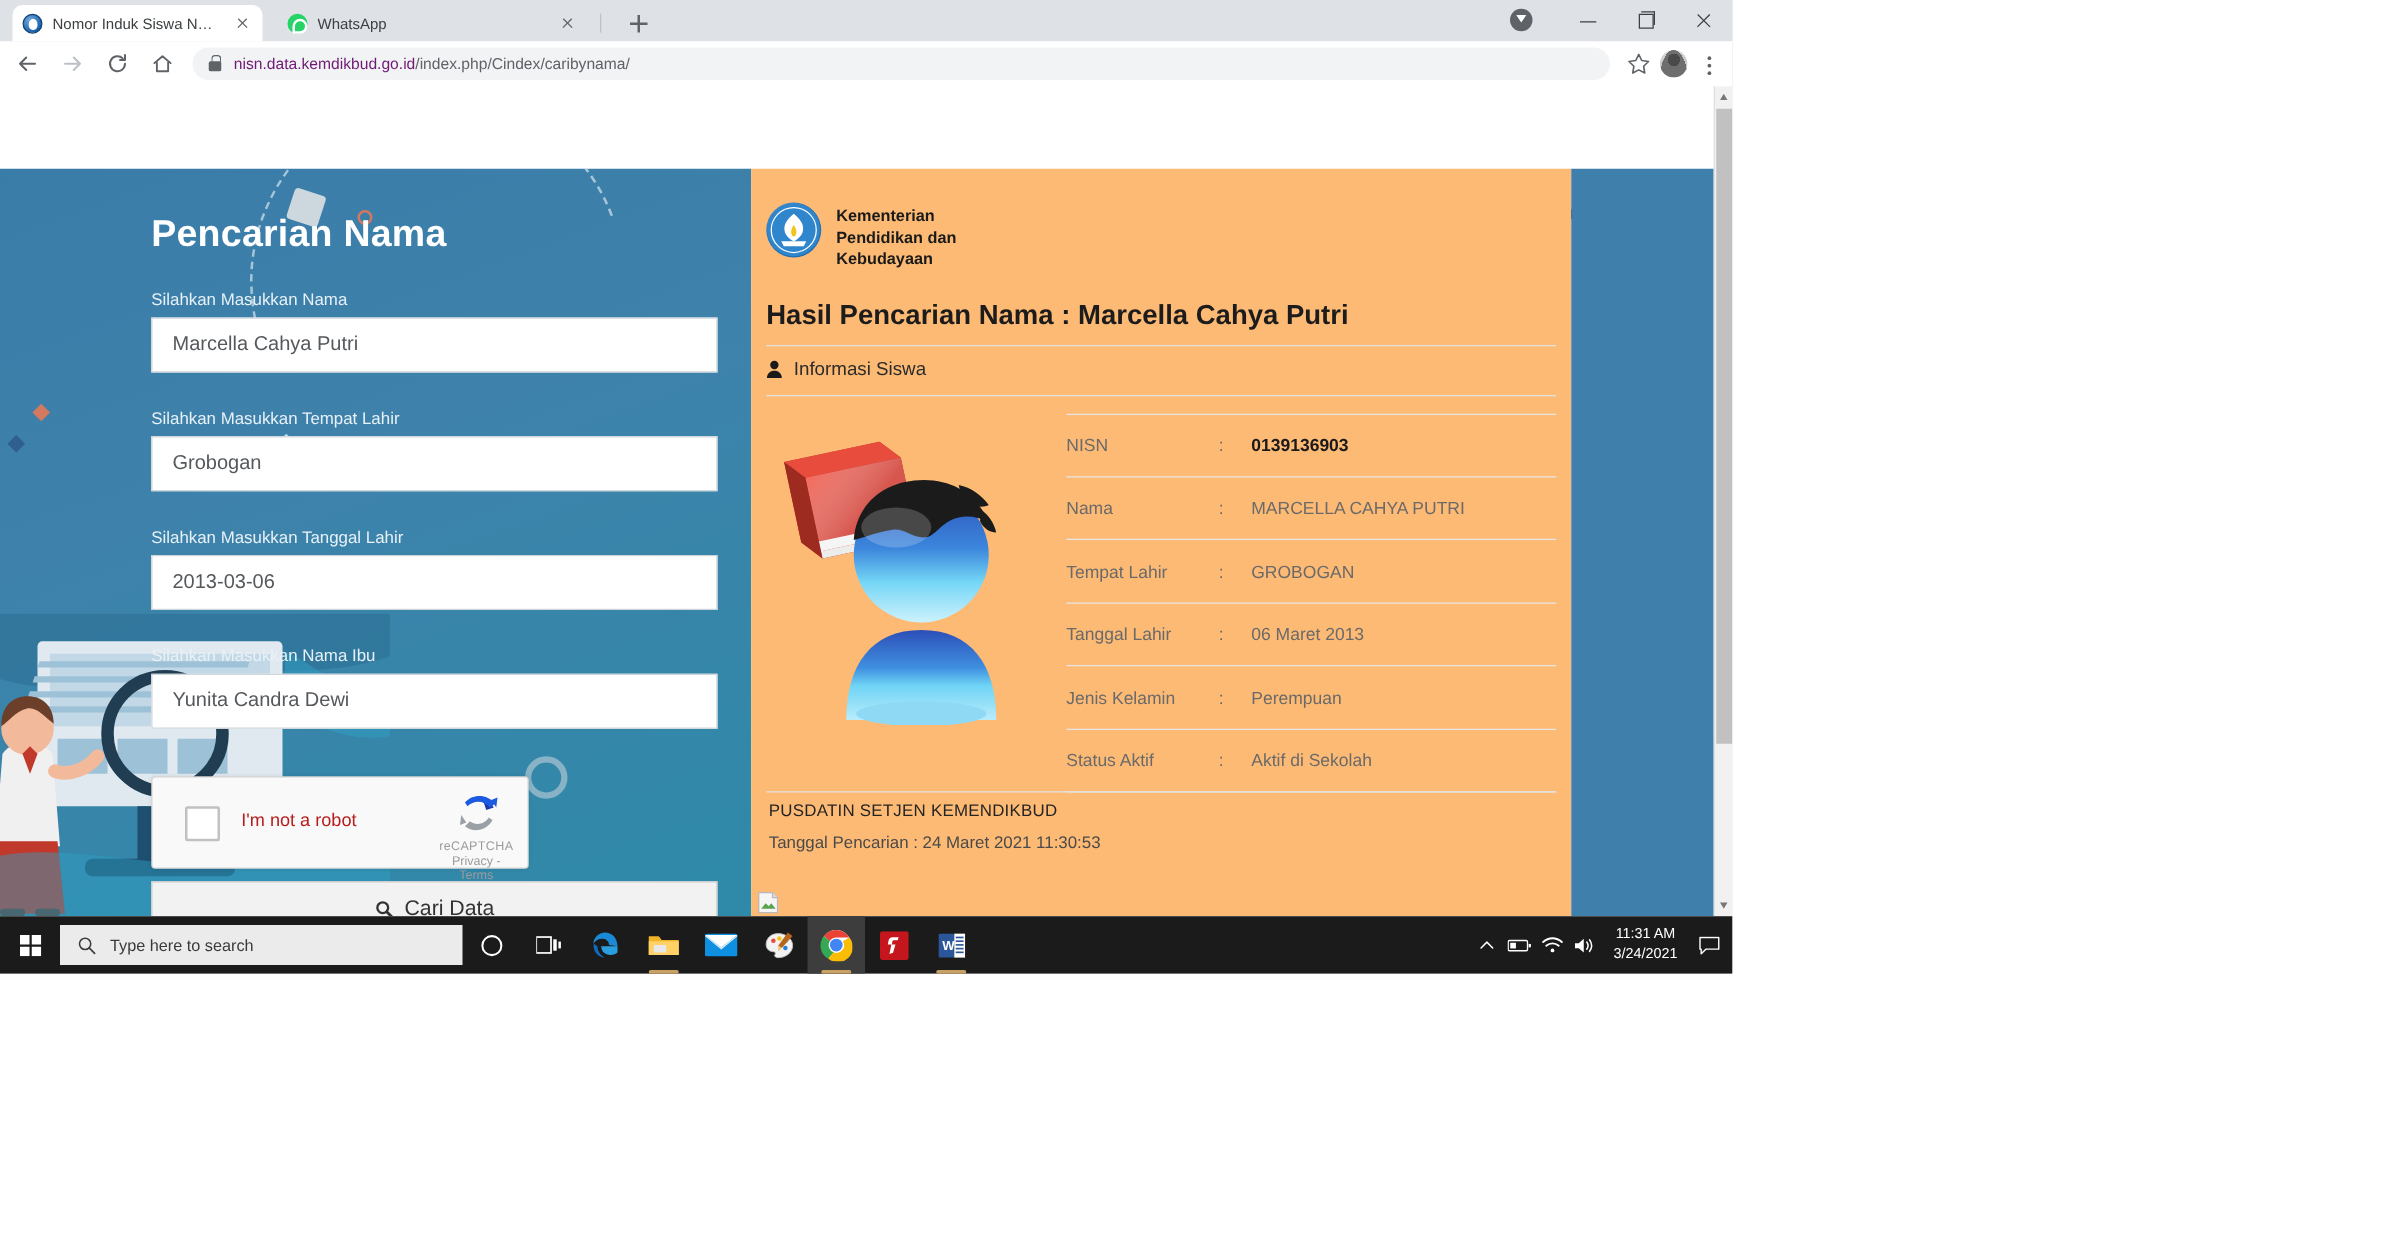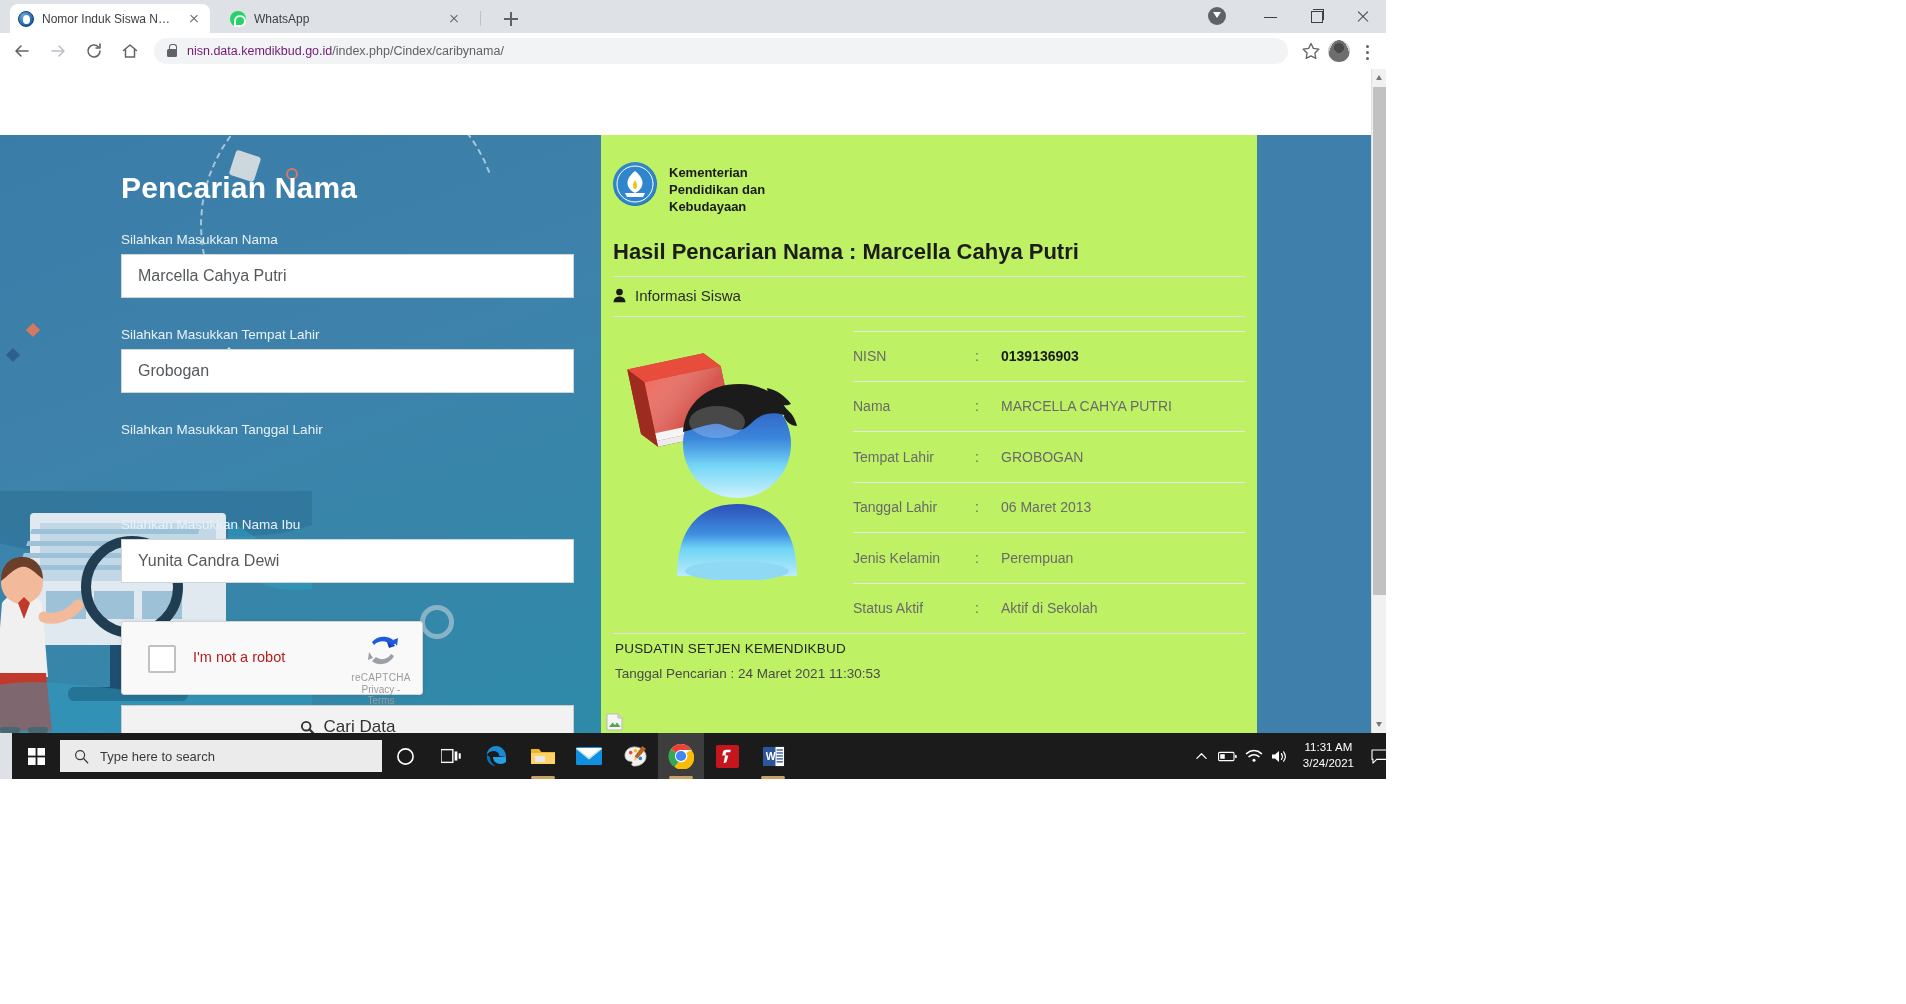--- a/index.html
+++ b/index.html
@@ -155,21 +155,21 @@
   #hero-left {
     position:absolute; left:0; top:0; width:601px; height:598px;
     background:linear-gradient(160deg,#3a7ca8 0%,#3e82ab 40%,#2e8aa8 100%);
     overflow:hidden;
   }
   #hero-right-band {
     position:absolute; left:1257px; top:0; width:114px; height:598px;
     background:#3e80ab;
   }
   #hero-center {
-    position:absolute; left:601px; top:0; width:656px; height:598px; background:#bef264;
+    position:absolute; left:601px; top:0; width:656px; height:598px; background:#fdba74;
   }
 
   
   .deco { position:absolute; pointer-events:none; }
   .diamond { width:10px; height:10px; transform:rotate(45deg); }
   #arc {
     position:absolute; left:200px; top:-60px; width:300px; height:300px;
     border:2px dashed rgba(255,255,255,.55); border-radius:50%;
     border-right-color:transparent; border-bottom-color:transparent;
     transform:rotate(25deg);
@@ -257,21 +257,21 @@
   #sb-down { bottom:0; }
   #sb-down::after { bottom:6px; border-top:5px solid #777; }
   #sb-thumb {
     position:absolute; left:1px; top:18px; width:13px; height:508px;
     background:#c1c1c1; cursor:pointer;
   }
 
   
   #taskbar {
     position:absolute; left:0; top:733px; width:1386px; height:46px;
-    background:#1b1b1b; display:flex; align-items:center;margin-left:12px;
+    background:#1b1b1b; display:flex; align-items:center;
   }
   #start-btn { width:48px; height:46px; display:flex; align-items:center; justify-content:center; cursor:pointer; }
   #search-box {
     width:322px; height:32px; background:#ebebeb; display:flex; align-items:center;
     padding-left:14px; gap:11px; cursor:text;
   }
   #search-placeholder { font-size:13px; color:#3a3a3a; }
   .tb-icon { width:46px; height:46px; display:flex; align-items:center; justify-content:center; position:relative; cursor:pointer; }
   .tb-icon.running::after {
     content:""; position:absolute; bottom:0; left:11px; width:24px; height:3px; background:#c8a165; border-radius:2px;
@@ -439,20 +439,21 @@
         <div class="field-group" style="top:97px;">
           <span class="field-label">Silahkan Masukkan Nama</span>
           <div class="field-input">Marcella Cahya Putri</div>
         </div>
         <div class="field-group" style="top:192px;">
           <span class="field-label">Silahkan Masukkan Tempat Lahir</span>
           <div class="field-input">Grobogan</div>
         </div>
         <div class="field-group" style="top:287px;">
           <span class="field-label">Silahkan Masukkan Tanggal Lahir</span>
+          <div class="field-input">2013-03-06</div>
         </div>
         <div class="field-group" style="top:382px;">
           <span class="field-label">Silahkan Masukkan Nama Ibu</span>
           <div class="field-input">Yunita Candra Dewi</div>
         </div>
 
         <div id="captcha">
           <div id="captcha-box"></div>
           <div id="captcha-label">I'm not a robot</div>
           <div id="captcha-logo">

